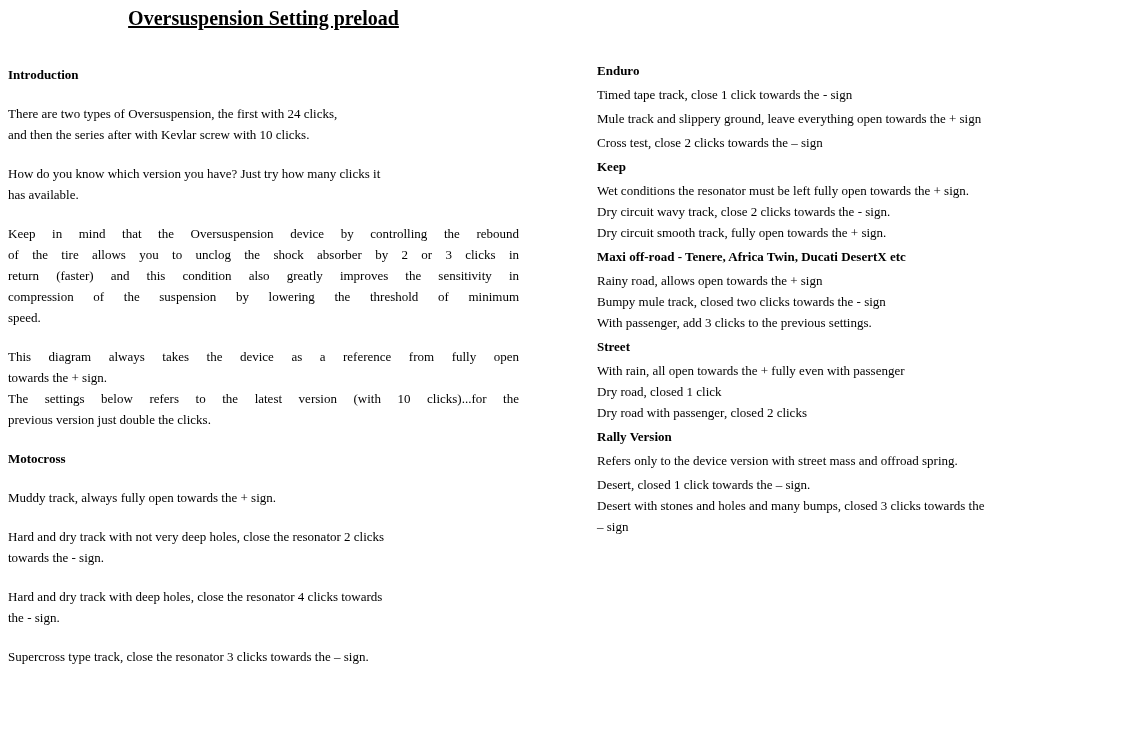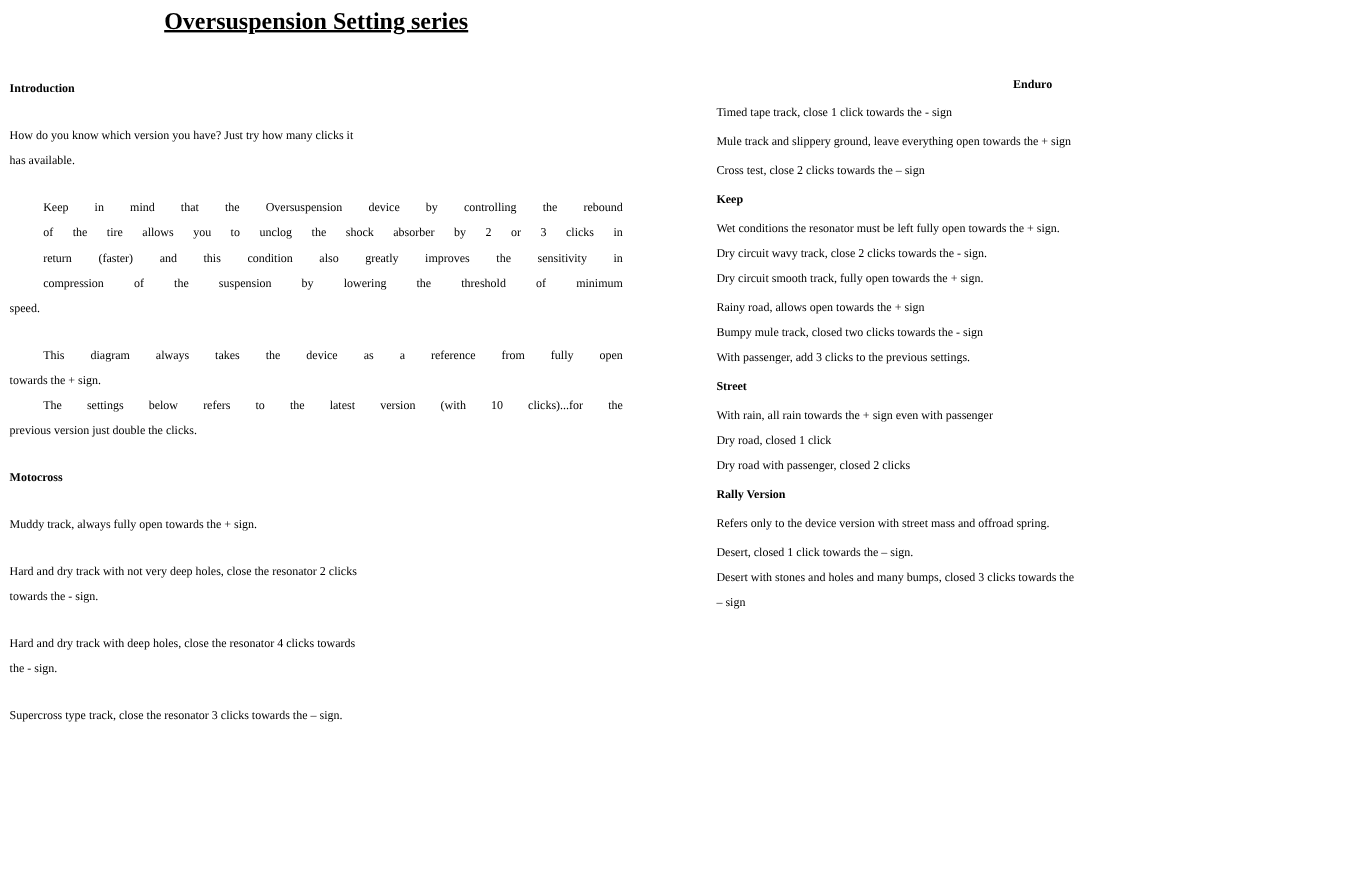--- a/index.html
+++ b/index.html
@@ -11,36 +11,40 @@
   }
   .page { display: flex; padding: 5px 0 0 8px; }
   .col { flex: 0 0 auto; }
   .col-left { width: 511px; }
   .col-right { width: 527px; margin-left: 78px; padding-top: 55px; }
   .doc-title {
     font-size: 20px; font-weight: bold; line-height: 26px;
     text-align: center; text-decoration: underline;
     margin-bottom: 33px;
   }
-  .block { font-size: 10px; line-height: 21px; }
+  .block { font-size: 13px; line-height: 21px; }
   .heading { font-weight: bold; }
   .col-left  > .block { margin-top: 18px; }
   .col-right > .block { margin-top: 3px; }
-  .col-right > .block:first-child { margin-top: 0; text-align: center; }
+  .col-right > .block:first-child { margin-top: 0; }
   .block.compact { margin-top: 0; }
   .line { white-space: nowrap; }
-  .line.jl { white-space: normal; text-align: justify; text-align-last: justify; margin-left: 28px; }
+  .line.jl { white-space: normal; text-align: justify; text-align-last: justify; }
 </style>
 </head>
 <body>
 
 <div class="page">
   <div class="col col-left">
-    <h1 class="doc-title">Oversuspension Setting series</h1>
+    <h1 class="doc-title">Oversuspension Setting preload</h1>
   <div class="block heading">Introduction</div>
+      <div class="block para">
+        <div class="line">There are two types of Oversuspension, the first with 24 clicks,</div>
+        <div class="line">and then the series after with Kevlar screw with 10 clicks.</div>
+      </div>
       <div class="block para">
         <div class="line">How do you know which version you have? Just try how many clicks it</div>
         <div class="line">has available.</div>
       </div>
       <div class="block para">
         <div class="line jl">Keep in mind that the Oversuspension device by controlling the rebound</div>
         <div class="line jl">of the tire allows you to unclog the shock absorber by 2 or 3 clicks in</div>
         <div class="line jl">return (faster) and this condition also greatly improves the sensitivity in</div>
         <div class="line jl">compression of the suspension by lowering the threshold of minimum</div>
         <div class="line">speed.</div>
@@ -79,28 +83,29 @@
       </div>
       <div class="block para">
         <div class="line">Cross test, close 2 clicks towards the – sign</div>
       </div>
       <div class="block heading">Keep</div>
       <div class="block para">
         <div class="line">Wet conditions the resonator must be left fully open towards the + sign.</div>
         <div class="line">Dry circuit wavy track, close 2 clicks towards the - sign.</div>
         <div class="line">Dry circuit smooth track, fully open towards the + sign.</div>
       </div>
+      <div class="block heading">Maxi off-road - Tenere, Africa Twin, Ducati DesertX etc</div>
       <div class="block para">
         <div class="line">Rainy road, allows open towards the + sign</div>
         <div class="line">Bumpy mule track, closed two clicks towards the - sign</div>
         <div class="line">With passenger, add 3 clicks to the previous settings.</div>
       </div>
       <div class="block heading">Street</div>
       <div class="block para">
-        <div class="line">With rain, all rain towards the + sign even with passenger</div>
+        <div class="line">With rain, all open towards the + fully even with passenger</div>
         <div class="line">Dry road, closed 1 click</div>
         <div class="line">Dry road with passenger, closed 2 clicks</div>
       </div>
       <div class="block heading">Rally Version</div>
       <div class="block para">
         <div class="line">Refers only to the device version with street mass and offroad spring.</div>
       </div>
       <div class="block para">
         <div class="line">Desert, closed 1 click towards the – sign.</div>
         <div class="line">Desert with stones and holes and many bumps, closed 3 clicks towards the</div>

